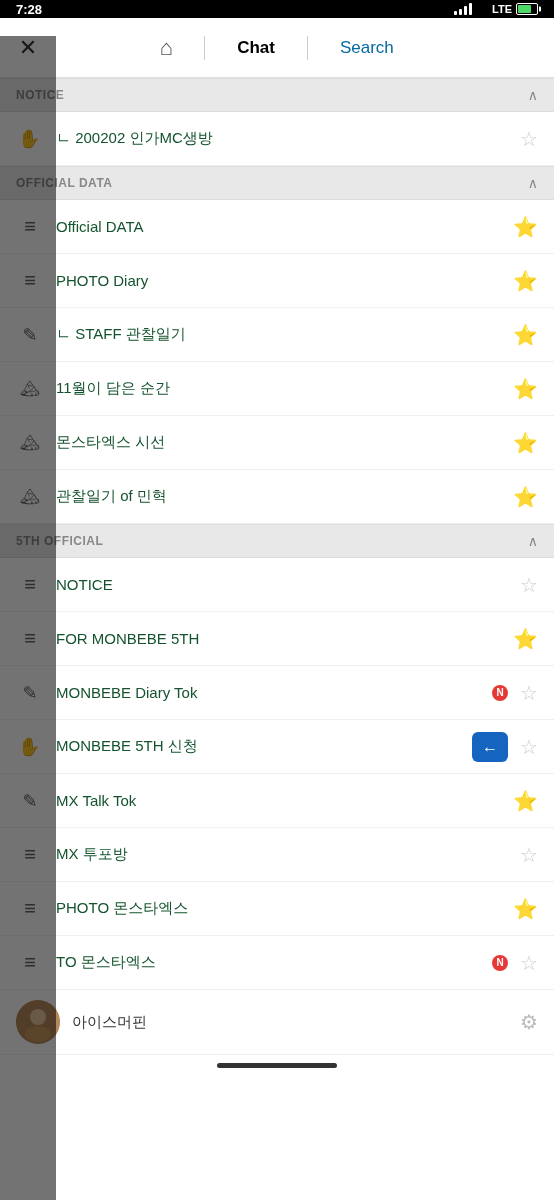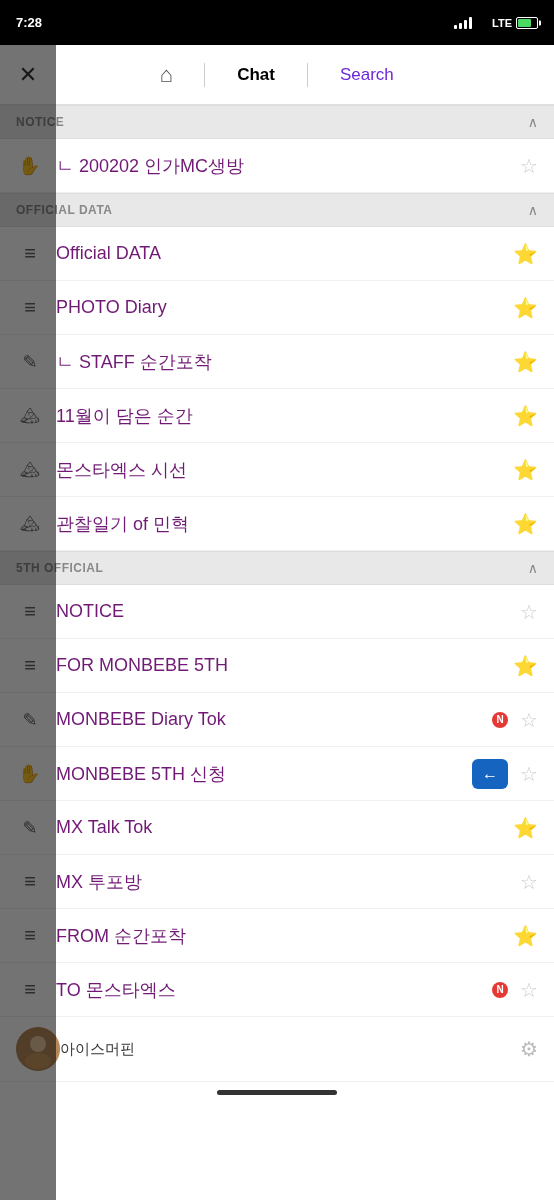--- a/index.html
+++ b/index.html
@@ -12,21 +12,21 @@
     }
 
     
     .status-bar {
       background: #000;
       color: #fff;
       display: flex;
       justify-content: space-between;
       align-items: center;
       padding: 2px 16px;
-      height: 45px;
+      height: 18px;
       font-size: 13px;
       font-weight: 600;
     }
     .status-right {
       display: flex;
       align-items: center;
       gap: 4px;
       font-size: 12px;
     }
     .signal-bars {
@@ -119,21 +119,21 @@
     }
     .nav-divider {
       width: 1px;
       height: 24px;
       background: #ccc;
       margin: 0 8px;
     }
     .nav-tab {
       padding: 0 24px;
       font-size: 17px;
-      color: #6d28d9;
+      color: #0369a1;
       font-weight: 500;
     }
     .nav-tab.active {
       color: #000;
       font-weight: 600;
     }
 
     
     .main-content {
       background: #f5f5f5;
@@ -175,22 +175,22 @@
       height: 28px;
       display: flex;
       align-items: center;
       justify-content: center;
       font-size: 18px;
       color: #666;
       flex-shrink: 0;
     }
     .item-text {
       flex: 1;
-      font-size: 18px;
-      color: #701a75;
+      font-size: 15px;
+      color: #14532d;
     }
     .item-star {
       font-size: 20px;
       color: #ccc;
       flex-shrink: 0;
     }
     .item-star.yellow {
       color: #ffd700;
     }
     .new-badge {
@@ -220,20 +220,21 @@
       margin-left: 6px;
       flex-shrink: 0;
     }
 
     
     .chat-item {
       background: #fff;
       display: flex;
       align-items: center;
       padding: 10px 16px;
+      gap: 12px;
       border-bottom: 1px solid #f0f0f0;
       min-height: 64px;
     }
     .chat-avatar {
       width: 44px;
       height: 44px;
       border-radius: 50%;
       background: #c8a882;
       overflow: hidden;
       flex-shrink: 0;
@@ -339,21 +340,21 @@
     <span class="item-text">Official DATA</span>
     <span class="item-star yellow">⭐</span>
   </div>
   <div class="list-item">
     <div class="item-icon" style="font-size:20px;font-weight:700;">≡</div>
     <span class="item-text">PHOTO Diary</span>
     <span class="item-star yellow">⭐</span>
   </div>
   <div class="list-item">
     <div class="item-icon" style="font-size:18px;">✎</div>
-    <span class="item-text">ㄴ STAFF 순간포착</span>
+    <span class="item-text">ㄴ STAFF 관찰일기</span>
     <span class="item-star yellow">⭐</span>
   </div>
   <div class="list-item">
     <div class="item-icon" style="font-size:16px;">🏔</div>
     <span class="item-text">11월이 담은 순간</span>
     <span class="item-star yellow">⭐</span>
   </div>
   <div class="list-item">
     <div class="item-icon" style="font-size:16px;">🏔</div>
     <span class="item-text">몬스타엑스 시선</span>
@@ -403,21 +404,21 @@
   </div>
 
   <div class="list-item">
     <div class="item-icon" style="font-size:20px;font-weight:700;">≡</div>
     <span class="item-text">MX 투포방</span>
     <span class="item-star">☆</span>
   </div>
 
   <div class="list-item">
     <div class="item-icon" style="font-size:20px;font-weight:700;">≡</div>
-    <span class="item-text">FROM 순간포착</span>
+    <span class="item-text">PHOTO 몬스타엑스</span>
     <span class="item-star yellow">⭐</span>
   </div>
 
   <div class="list-item">
     <div class="item-icon" style="font-size:20px;font-weight:700;">≡</div>
     <span class="item-text">TO 몬스타엑스</span>
     <div class="new-badge">N</div>
     <span class="item-star">☆</span>
   </div>
 

